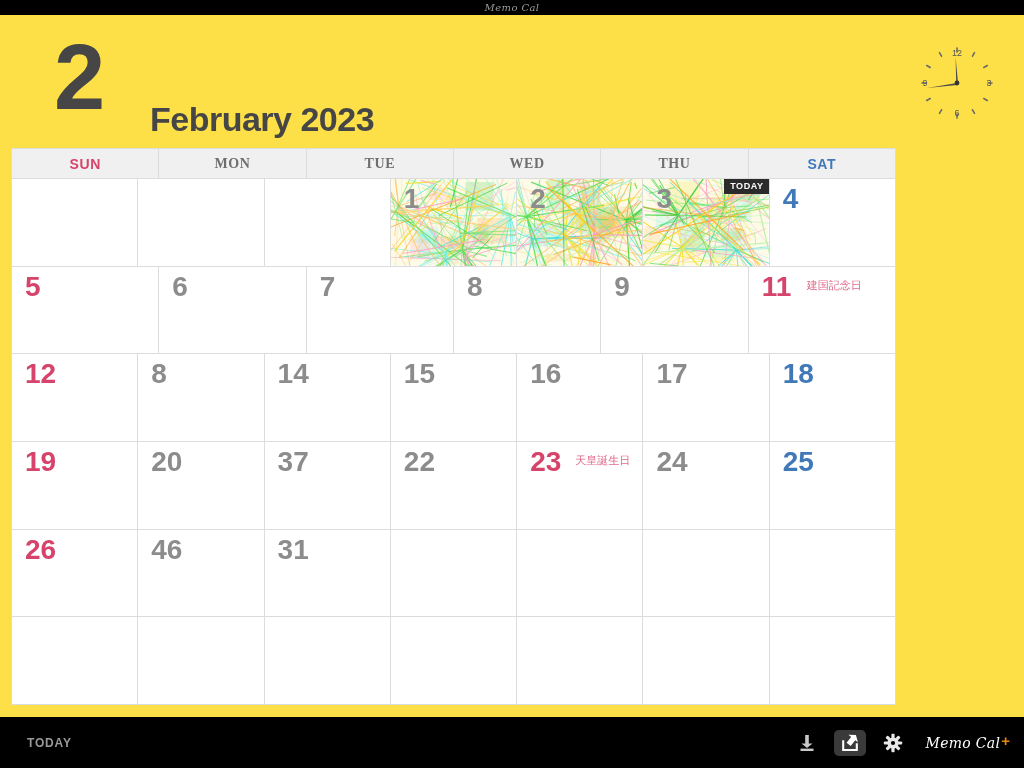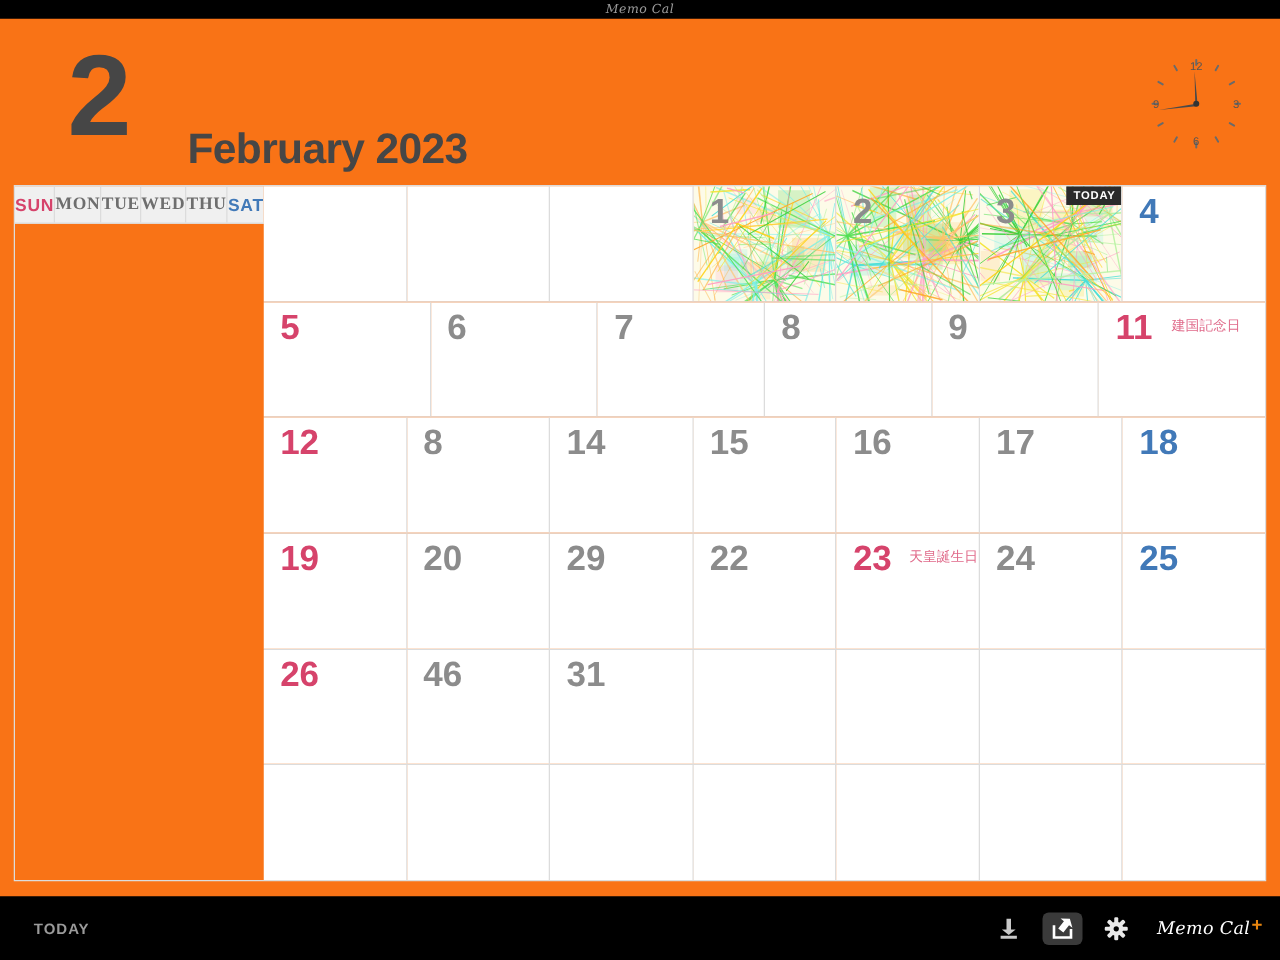--- a/index.html
+++ b/index.html
@@ -9,21 +9,21 @@
     height: 768px;
     overflow: hidden;
     background: #ffffff;
     font-family: "Liberation Sans", sans-serif;
   }
 
   #app {
     position: relative;
     width: 1024px;
     height: 768px;
-    background: #f97316;
+    background: #fde047;
   }
 
   
   .statusbar {
     position: absolute;
     left: 0; top: 0;
     width: 1024px; height: 15px;
     background: #000000;
     display: flex;
     align-items: center;
@@ -65,26 +65,26 @@
   .clock {
     position: absolute;
     left: 913px; top: 24px;
     width: 88px; height: 88px;
   }
 
   
   .calendar {
     position: absolute;
     left: 11px; top: 148px;
-    width: 1002px;
+    width: 885px;
     height: 557px;
     border: 1px solid #dcdcdc;
     box-sizing: border-box;
     display: flex;
-    flex-direction: row;
+    flex-direction: column;
   }
   .weekday-row {
     display: flex;
     height: 29px;
     background: #f0f0f0;
     border-bottom: 1px solid #dcdcdc;
     flex: 0 0 auto;
   }
   .weekday {
     flex: 1 1 0;
@@ -914,21 +914,21 @@
           </div>
         </div>
         <div class="week-row">
           <div class="day-cell">
             <div class="day-num sun">19</div>
           </div>
           <div class="day-cell">
             <div class="day-num wd">20</div>
           </div>
           <div class="day-cell">
-            <div class="day-num wd">29</div>
+            <div class="day-num wd">37</div>
           </div>
           <div class="day-cell">
             <div class="day-num wd">22</div>
           </div>
           <div class="day-cell">
             <div class="day-num holiday">23</div>
             <div class="holiday-label">天皇誕生日</div>
           </div>
           <div class="day-cell">
             <div class="day-num wd">24</div>

